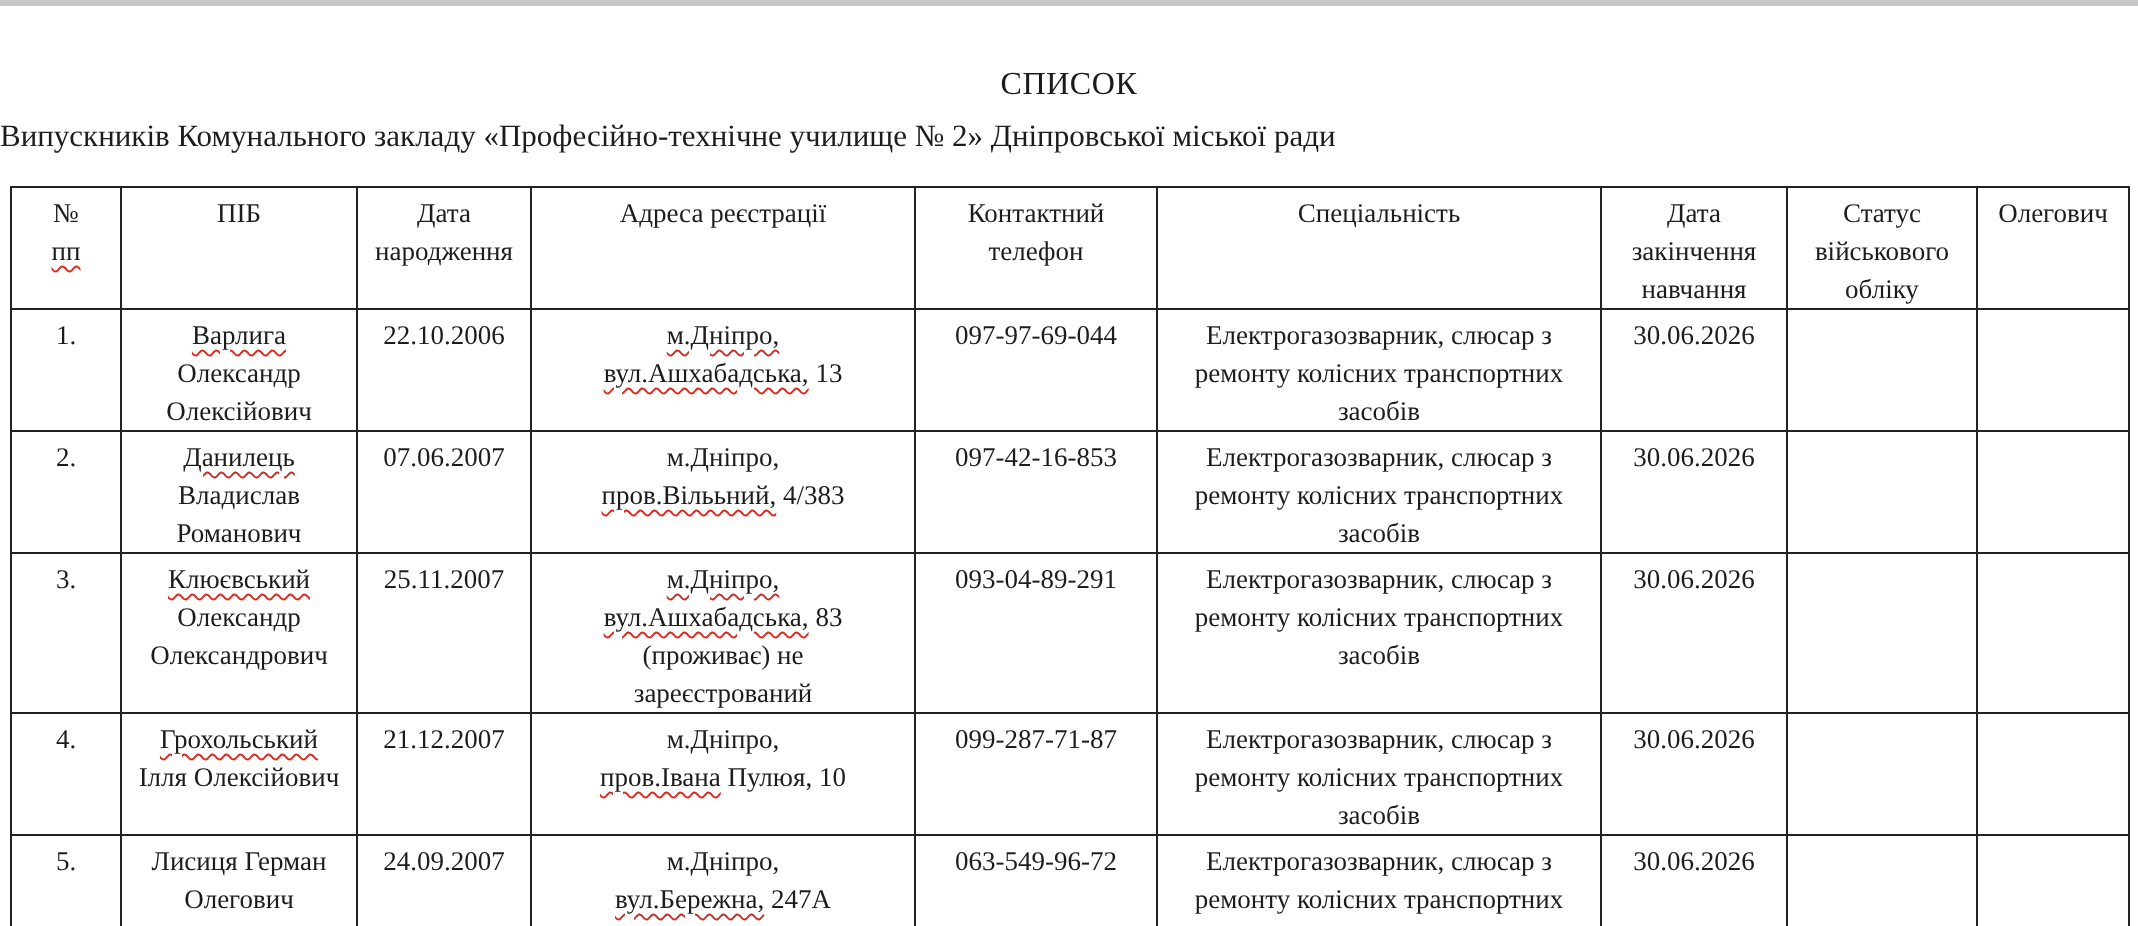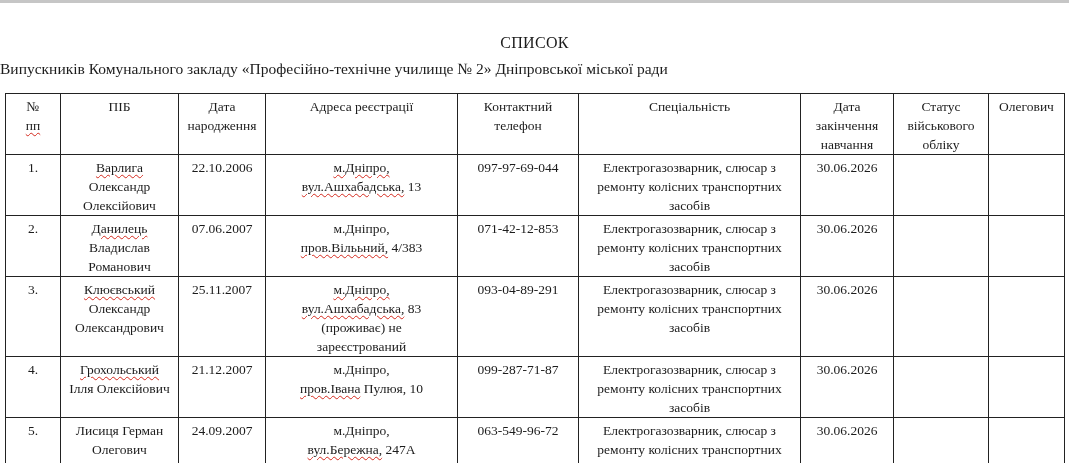--- a/index.html
+++ b/index.html
@@ -124,21 +124,21 @@
         <td>
           <div><span class="sq">Данилець</span></div>
           <div><span>Владислав</span></div>
           <div><span>Романович</span></div>
         </td>
         <td>07.06.2007</td>
         <td>
           <div><span>м.Дніпро,</span></div>
           <div><span class="sq">пров.Вілььний,</span><span> 4/383</span></div>
         </td>
-        <td>071-42-12-853</td>
+        <td>097-42-16-853</td>
         <td>Електрогазозварник, слюсар з ремонту колісних транспортних засобів</td>
         <td>30.06.2026</td>
         <td></td>
         <td></td>
       </tr>
       <tr>
         <td>3.</td>
         <td>
           <div><span class="sq">Клюєвський</span></div>
           <div><span>Олександр</span></div>

